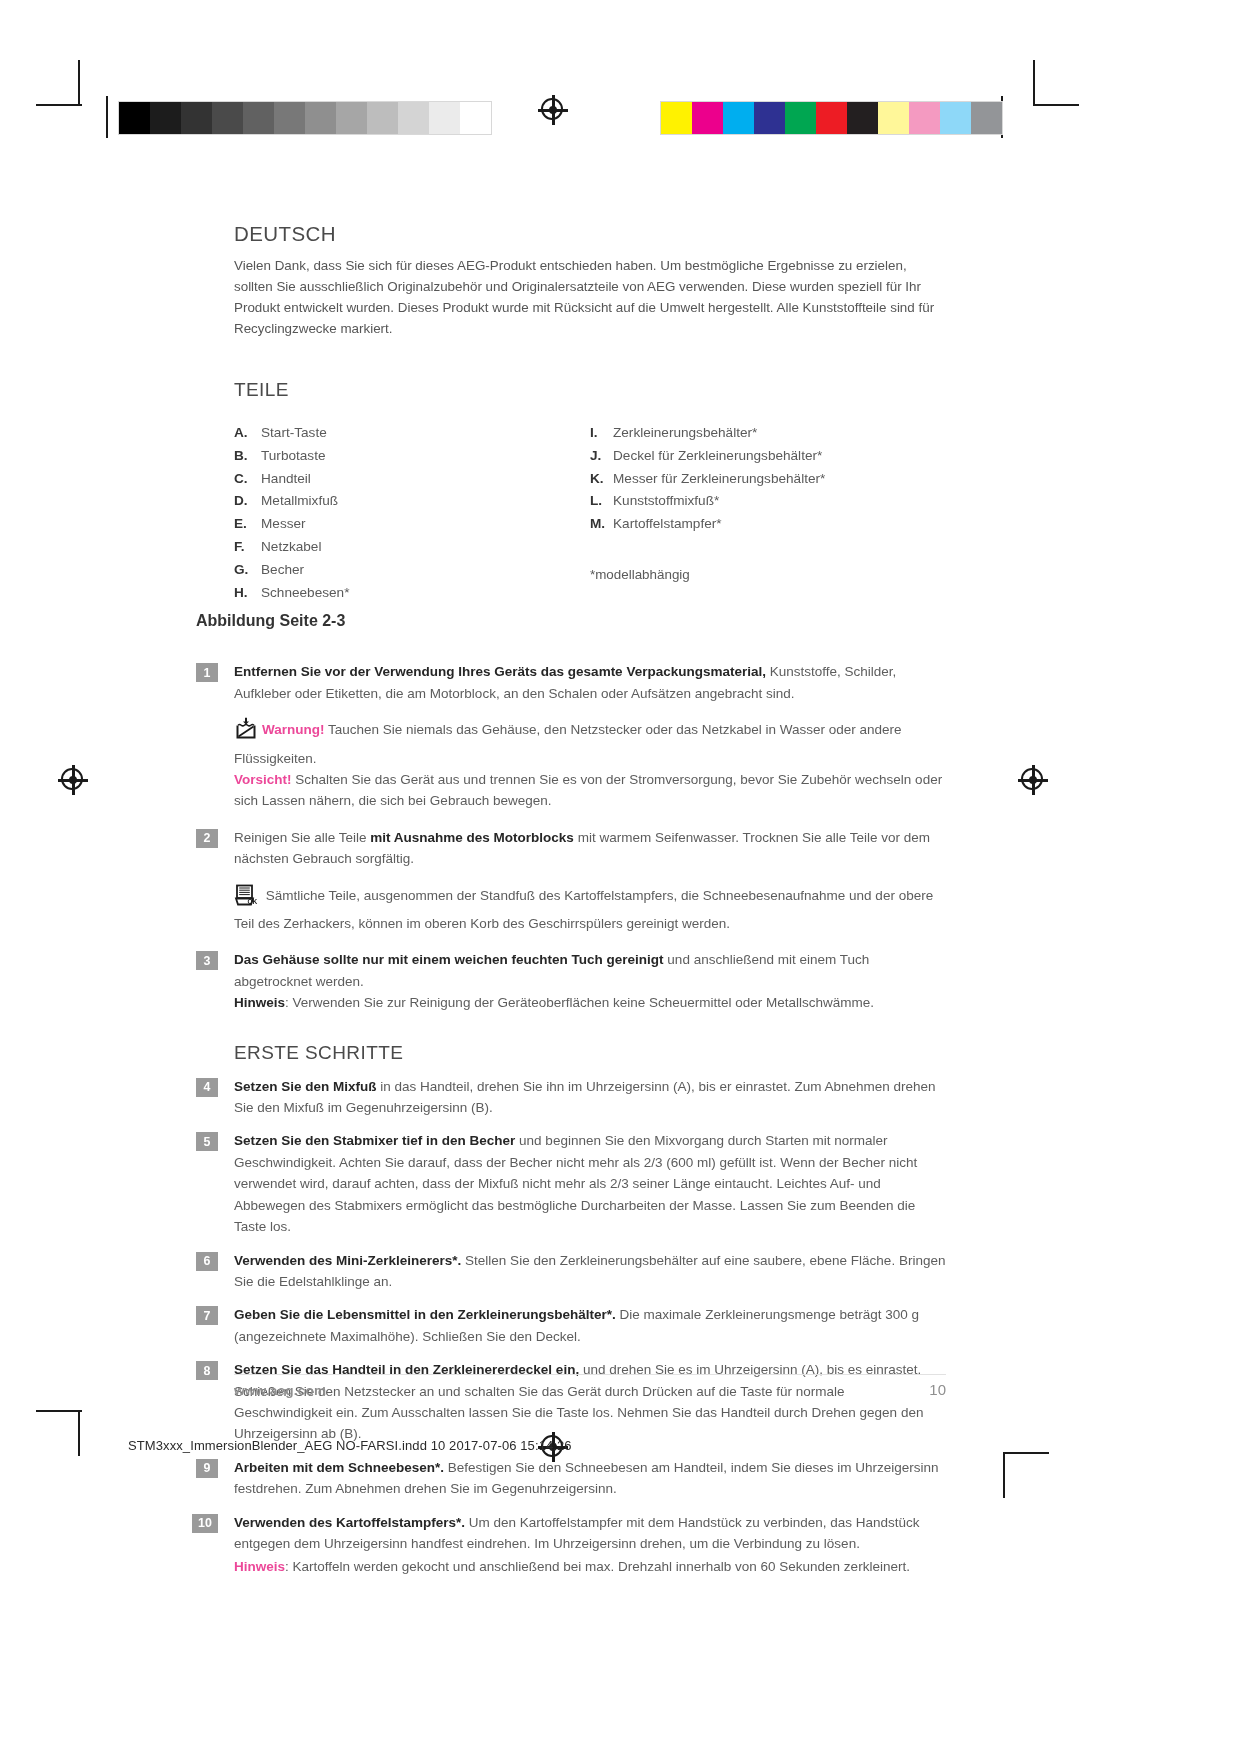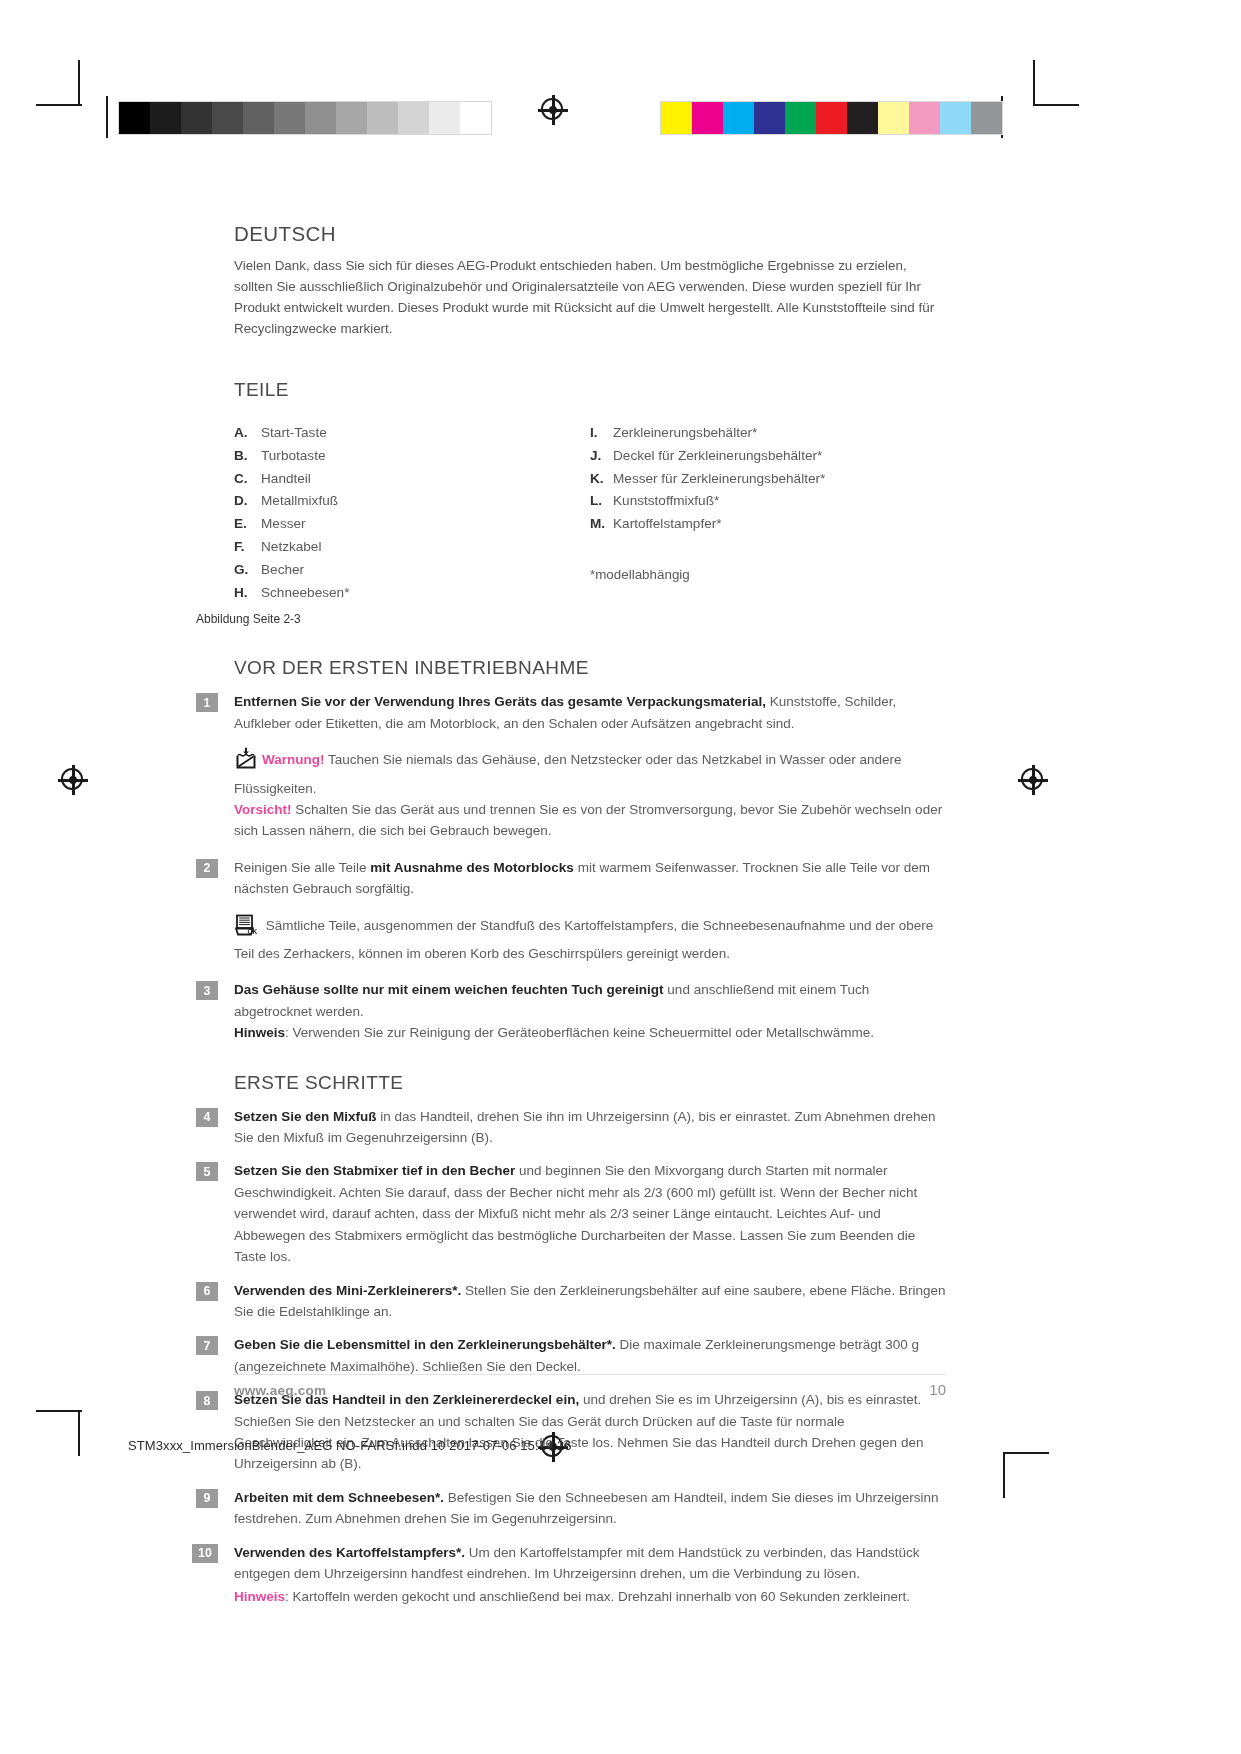--- a/index.html
+++ b/index.html
@@ -139,22 +139,22 @@
   }
   .part-name {
     color: #5a5a5a;
   }
   .footnote {
     font-size: 13.4px;
     color: #5a5a5a;
     margin-top: 33px;
   }
   .abbildung {
-    font-size: 12px;
-    font-weight: 400;
+    font-size: 16px;
+    font-weight: 700;
     color: #333333;
     margin-top: 7px;
     margin-left: -38px;
   }
 
   
   .instr-section {
     margin-top: 31px;
   }
   .instr-section .section-title {
@@ -382,21 +382,20 @@
                 <span class="part-name">Kartoffelstampfer*</span>
               </div>
             </div>
           <div class="footnote">*modellabhängig</div>
         </div>
       </div>
       <div class="abbildung">Abbildung Seite 2-3</div>
     </div>
 
     <div class="instr-section">
-      <h2 class="section-title">VOR DER ERSTEN INBETRIEBNAHME</h2>
 
       <div class="step" style="margin-top:12px;">
         <span class="step-num">1</span>
         <div class="step-body">
           <b>Entfernen Sie vor der Verwendung Ihres Geräts das gesamte Verpackungsmaterial,</b><span> Kunststoffe, Schilder, Aufkleber oder Etiketten, die am Motorblock, an den Schalen oder Aufsätzen angebracht sind.</span>
         </div>
       </div>
 
       <div class="note-block" style="margin-top:13px;">
         <span class="icon-inline">

